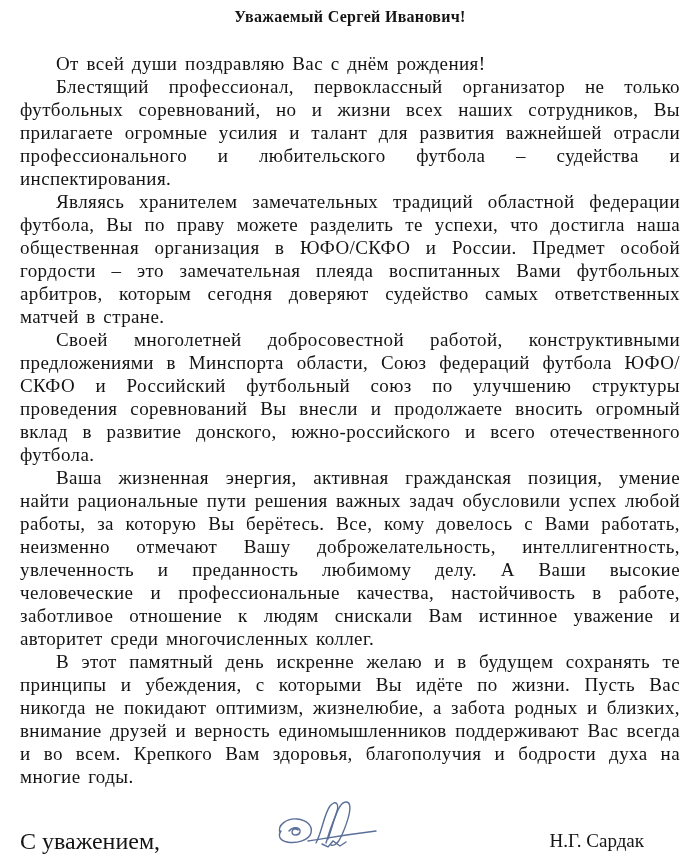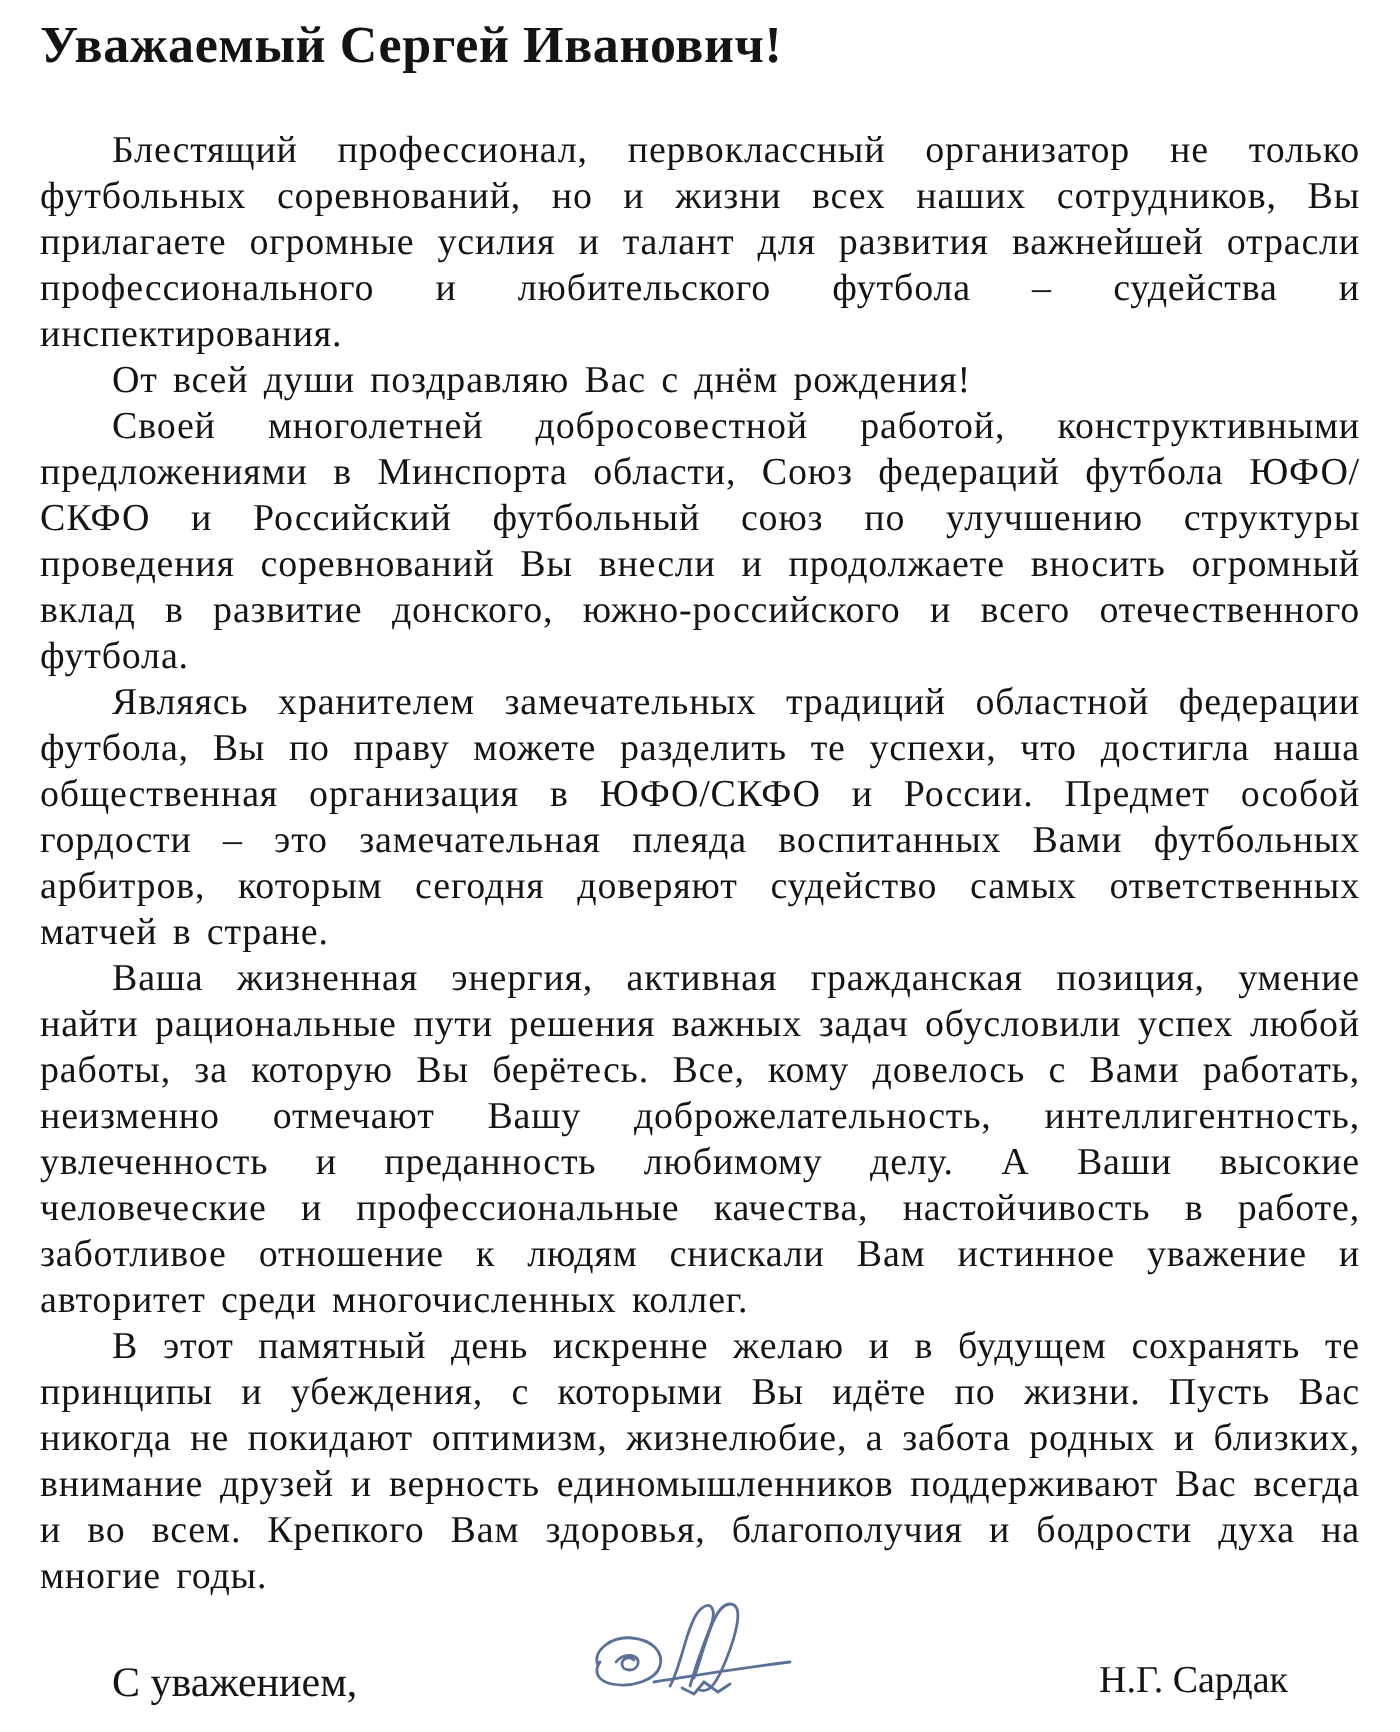--- a/index.html
+++ b/index.html
@@ -14,21 +14,22 @@
     margin: 0 auto;
     background: #ffffff;
     font-family: "Liberation Serif", "DejaVu Serif", serif;
     color: #141414;
     overflow: hidden;
     box-sizing: border-box;
     padding: 8px 20px 0 20px;
   }
   .title {
     margin: 0 0 26px 0;
-    font-size: 26px;
+    text-align: center;
+    font-size: 16px;
     font-weight: bold;
     letter-spacing: 0.3px;
   }
   .body-text p {
     margin: 0;
     font-size: 19px;
     line-height: 23px;
     text-align: justify;
     text-indent: 36px;
     letter-spacing: 0.4px;
@@ -36,22 +37,21 @@
   }
   .sig-block {
     position: absolute;
     left: 20px;
     right: 20px;
     bottom: 12px;
     display: flex;
     align-items: flex-end;
   }
   .sig-left {
-    margin-left: 36px;
-    font-size: 21px;
+    font-size: 24px;
     line-height: 26px;
     white-space: nowrap;
   }
   .sig-scribble {
     align-self: center;
     margin-left: 110px;
     margin-bottom: -2px;
     flex: 0 0 auto;
   }
   .sig-name {
@@ -63,24 +63,24 @@
   }
 </style>
 </head>
 <body>
 
 <div class="page">
 
   <h1 class="title">Уважаемый Сергей Иванович!</h1>
 
   <div class="body-text">
+    <p>От всей души поздравляю Вас с днём рождения!</p>
     <p>Блестящий профессионал, первоклассный организатор не только футбольных соревнований, но и жизни всех наших сотрудников, Вы прилагаете огромные усилия и талант для развития важнейшей отрасли профессионального и любительского футбола – судейства и инспектирования.</p>
-    <p>От всей души поздравляю Вас с днём рождения!</p>
+    <p>Являясь хранителем замечательных традиций областной федерации футбола, Вы по праву можете разделить те успехи, что достигла наша общественная организация в ЮФО/СКФО и России. Предмет особой гордости – это замечательная плеяда воспитанных Вами футбольных арбитров, которым сегодня доверяют судейство самых ответственных матчей в стране.</p>
     <p>Своей многолетней добросовестной работой, конструктивными предложениями в Минспорта области, Союз федераций футбола ЮФО/СКФО и Российский футбольный союз по улучшению структуры проведения соревнований Вы внесли и продолжаете вносить огромный вклад в развитие донского, южно-российского и всего отечественного футбола.</p>
-    <p>Являясь хранителем замечательных традиций областной федерации футбола, Вы по праву можете разделить те успехи, что достигла наша общественная организация в ЮФО/СКФО и России. Предмет особой гордости – это замечательная плеяда воспитанных Вами футбольных арбитров, которым сегодня доверяют судейство самых ответственных матчей в стране.</p>
     <p>Ваша жизненная энергия, активная гражданская позиция, умение найти рациональные пути решения важных задач обусловили успех любой работы, за которую Вы берётесь. Все, кому довелось с Вами работать, неизменно отмечают Вашу доброжелательность, интеллигентность, увлеченность и преданность любимому делу. А Ваши высокие человеческие и профессиональные качества, настойчивость в работе, заботливое отношение к людям снискали Вам истинное уважение и авторитет среди многочисленных коллег.</p>
     <p>В этот памятный день искренне желаю и в будущем сохранять те принципы и убеждения, с которыми Вы идёте по жизни. Пусть Вас никогда не покидают оптимизм, жизнелюбие, а забота родных и близких, внимание друзей и верность единомышленников поддерживают Вас всегда и во всем. Крепкого Вам здоровья, благополучия и бодрости духа на многие годы.</p>
   </div>
 
   <div class="sig-block">
     <div class="sig-left">
       <div>С уважением,</div>
     </div>
 
     <svg class="sig-scribble" width="112" height="58" viewBox="0 0 112 58" fill="none" xmlns="http://www.w3.org/2000/svg">

